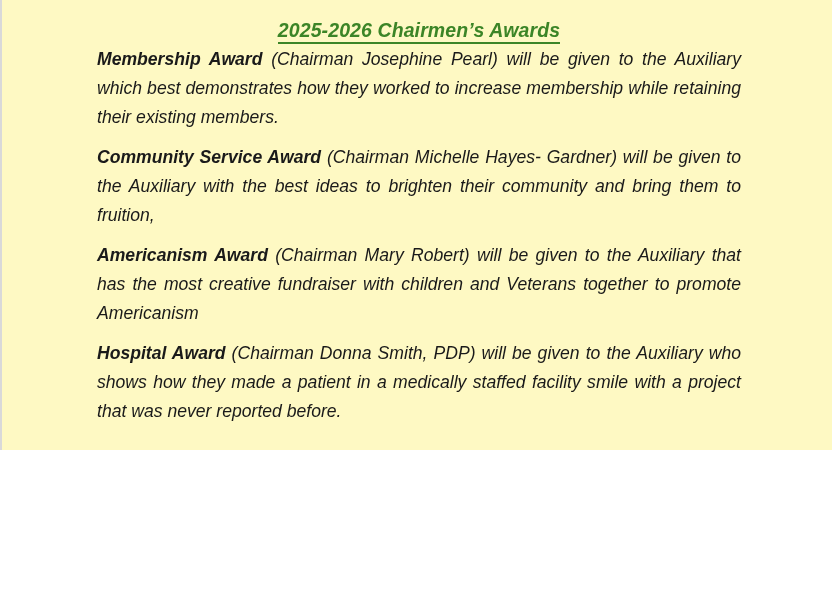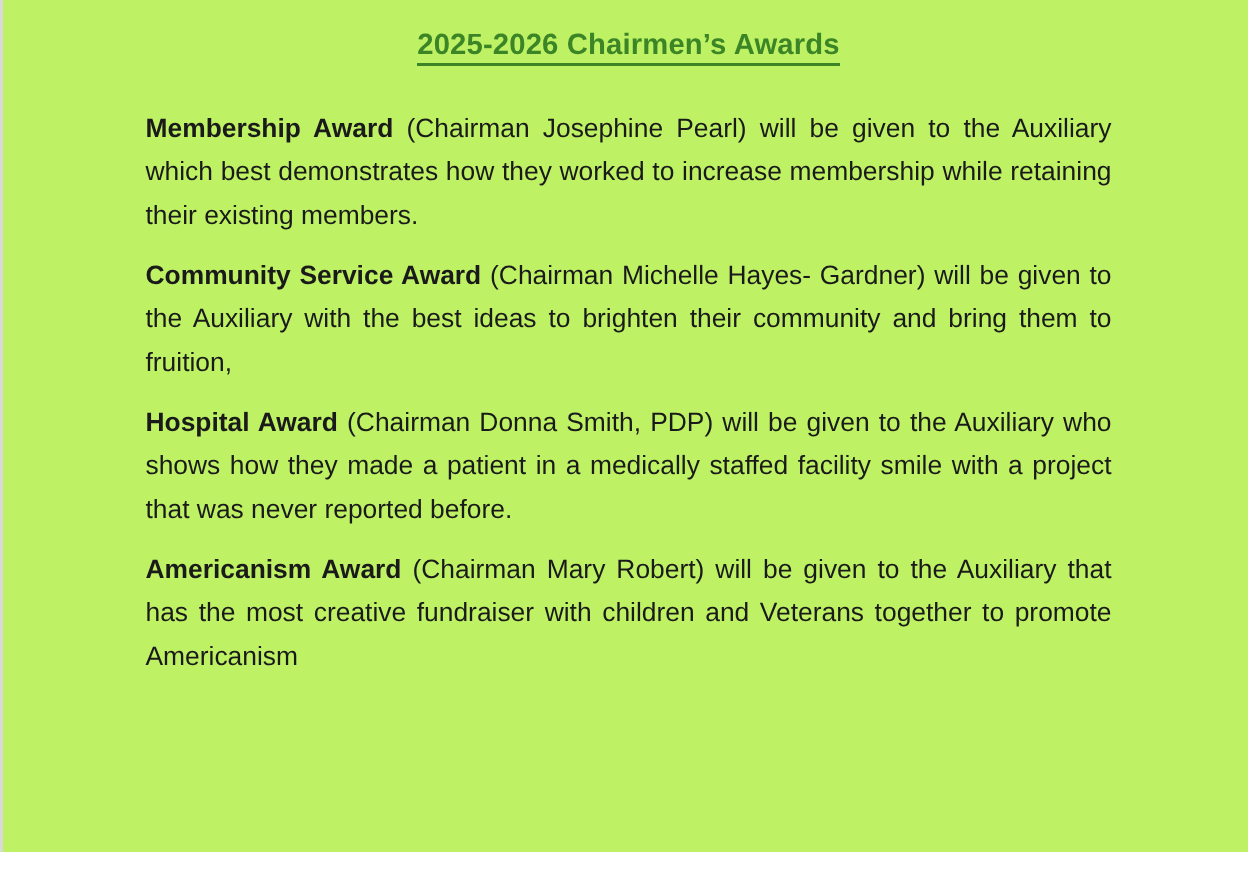--- a/index.html
+++ b/index.html
@@ -10,24 +10,25 @@
   body {
     width: 832px;
     height: 590px;
     font-family: "Liberation Sans", sans-serif;
     -webkit-font-smoothing: antialiased;
   }
 
   #page {
     position: relative;
     width: 832px;
-    height: 568px;
-    background: #bef264;
+    height: 450px;
+    background: #fef9c3;
     box-sizing: border-box;
     overflow: hidden;
+    font-style: italic;
   }
 
   
   #left-edge-rule {
     position: absolute;
     left: 0;
     top: 0;
     width: 2px;
     height: 590px;
     background: #d9d9d9;
@@ -62,21 +63,21 @@
     padding: 0;
     margin-top: 11px;
     color: #1a1a1a;
     font-size: 17.6px;
     line-height: 29px;
     text-align: justify;
     text-justify: inter-word;
     hyphens: none;
   }
   .award-para:first-of-type {
-    margin-top: 26px;
+    margin-top: 0;
   }
   .award-para .award-name {
     font-weight: bold;
   }
   .award-para .award-rest {
     font-weight: normal;
   }
 
   
   .caret {
@@ -97,19 +98,19 @@
 
   <div id="doc-body">
 
     <h1 class="doc-title"><span class="title-text">2025-2026 Chairmen’s Awards</span></h1>
 
     <p class="award-para"><span class="award-name">Membership Award</span><span> </span><span class="award-rest">(Chairman Josephine Pearl) will be given to the Auxiliary which best demonstrates how they worked to increase membership while retaining their existing members.</span></p>
 
 
     <p class="award-para"><span class="award-name">Community Service Award</span><span> </span><span class="award-rest">(Chairman Michelle Hayes- Gardner) will be given to the Auxiliary with the best ideas to brighten their community and bring them to fruition,</span></p>
 
+    <p class="award-para"><span class="award-name">Americanism Award</span><span> </span><span class="award-rest">(Chairman Mary Robert) will be given to the Auxiliary that has the most creative fundraiser with children and Veterans together to promote Americanism</span></p>
+
     <p class="award-para"><span class="award-name">Hospital Award</span><span> </span><span class="award-rest">(Chairman Donna Smith, PDP) will be given to the Auxiliary who shows how they made a patient in a medically staffed facility smile with a project that was never reported before.</span></p>
-
-    <p class="award-para"><span class="award-name">Americanism Award</span><span> </span><span class="award-rest">(Chairman Mary Robert) will be given to the Auxiliary that has the most creative fundraiser with children and Veterans together to promote Americanism</span></p>
 
 
   </div>
 </div>
 
 </body></html>

